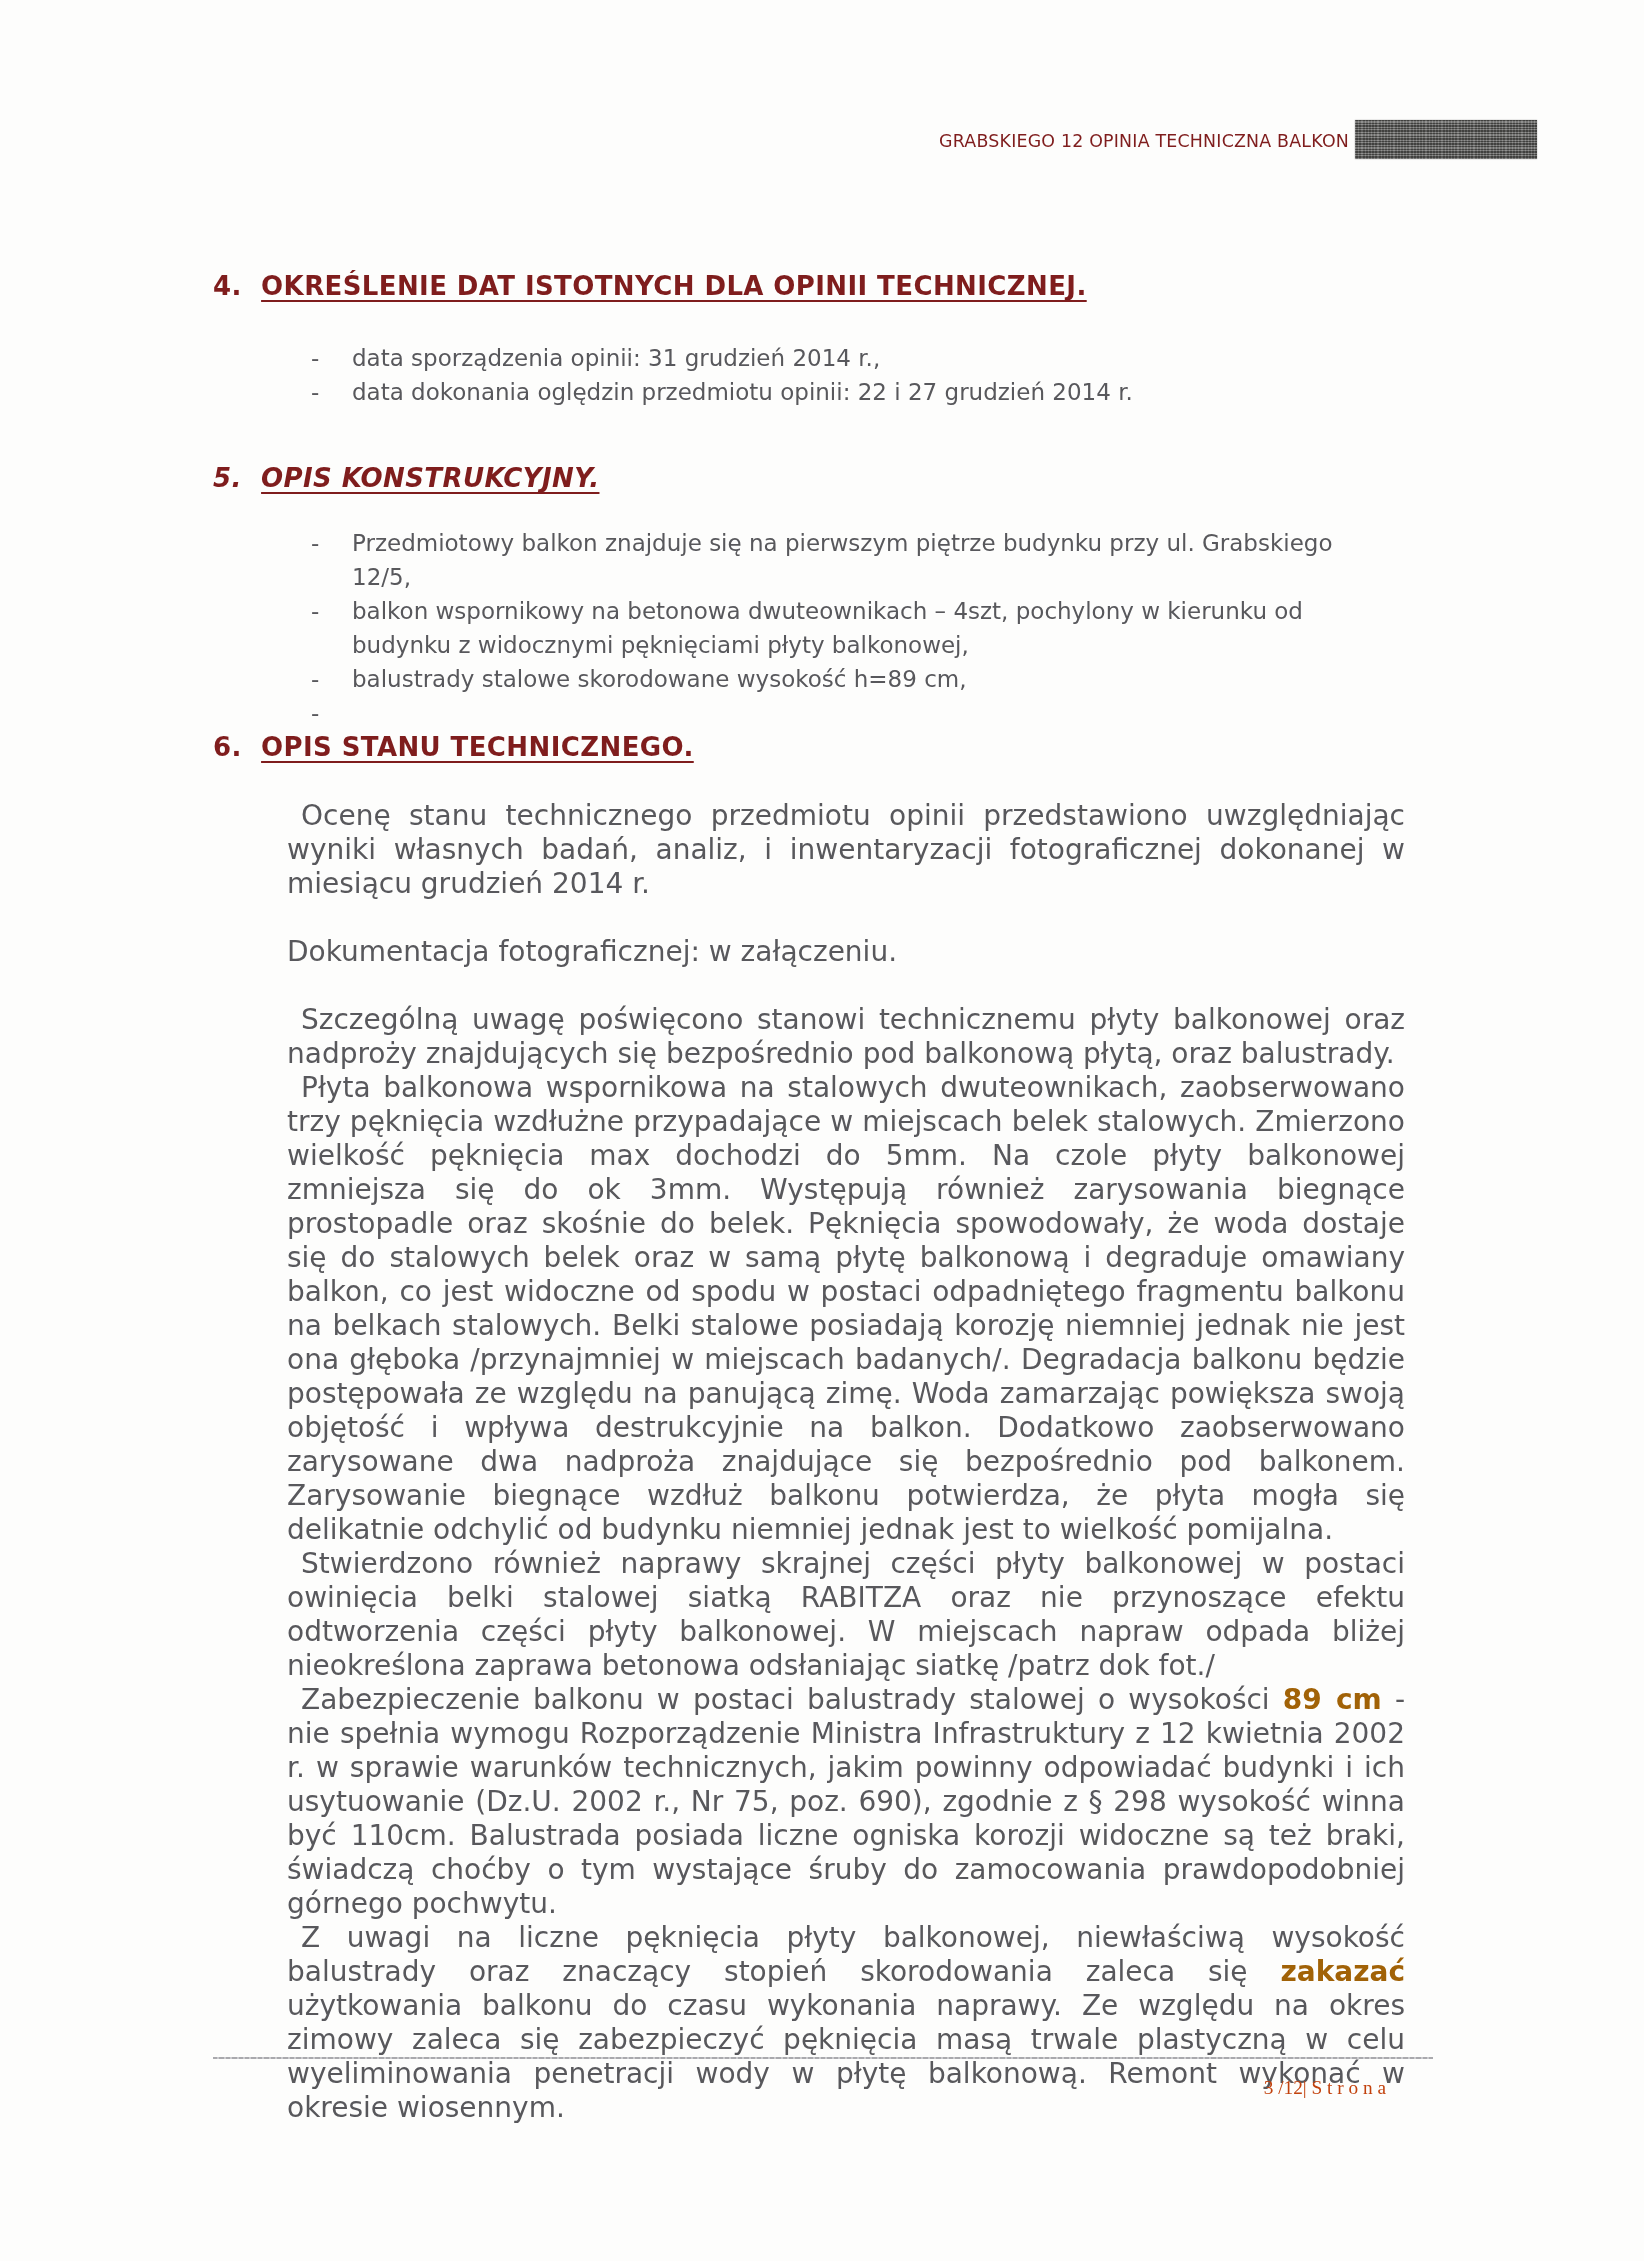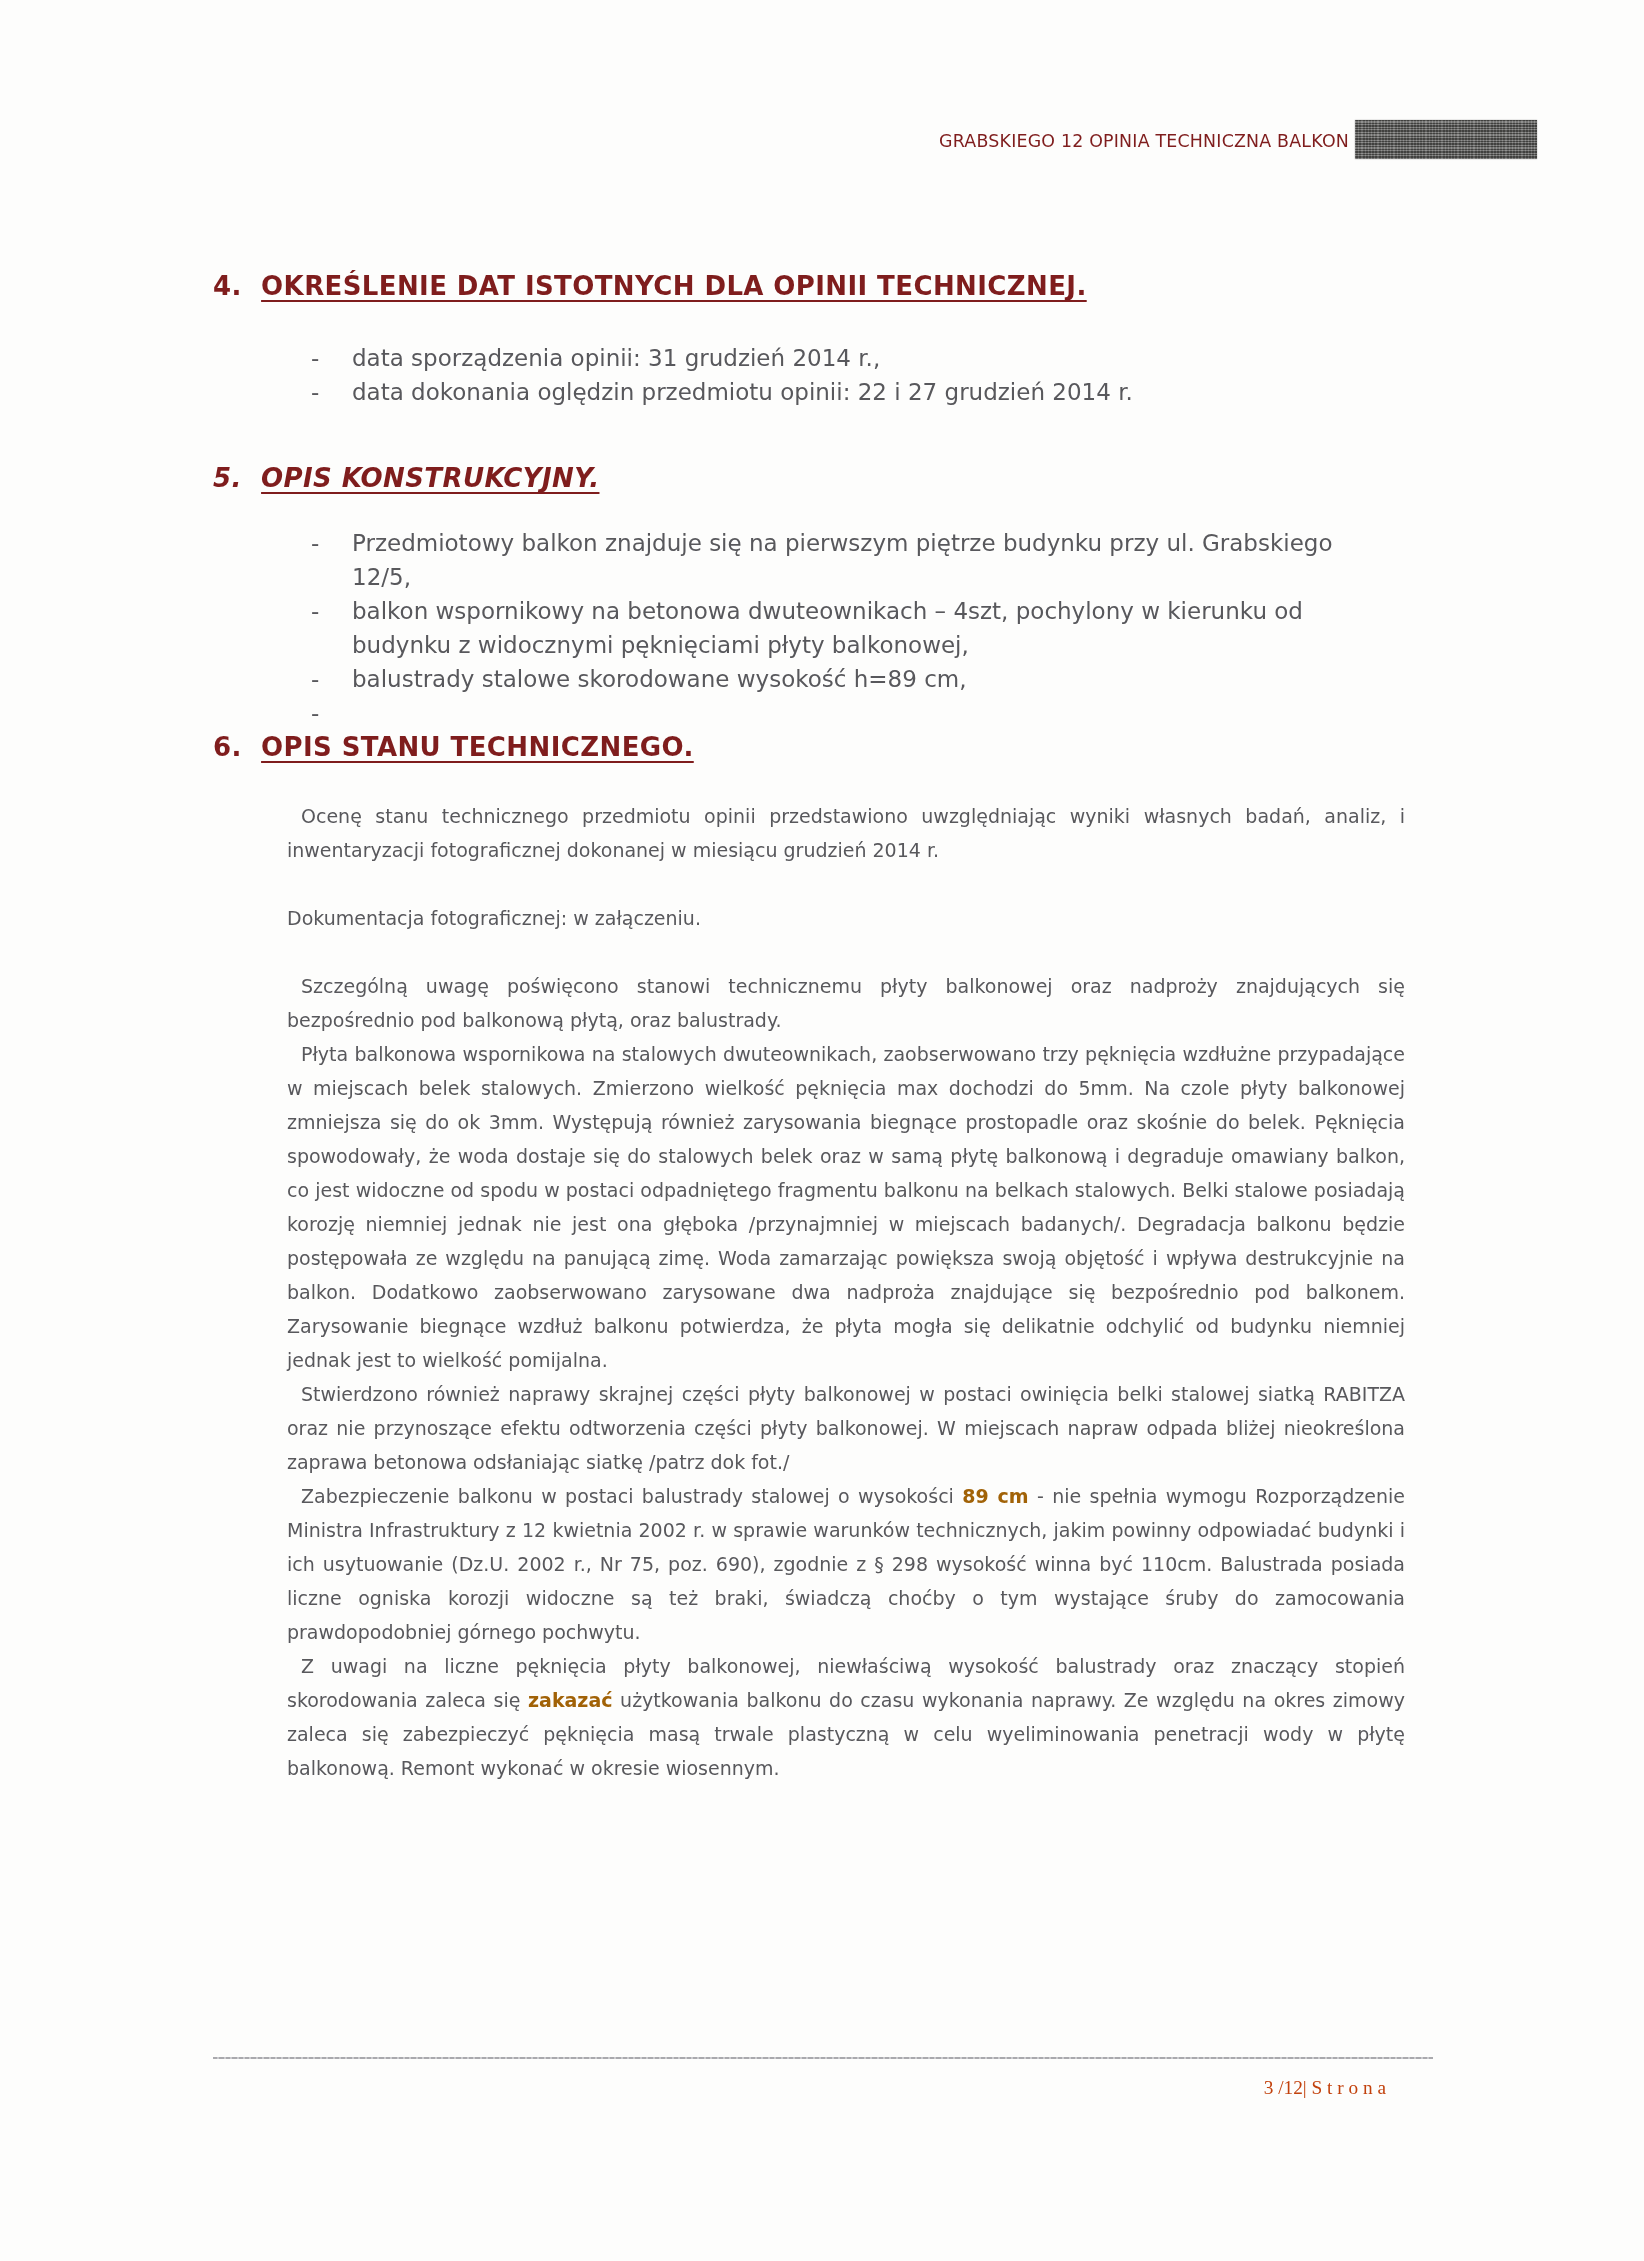--- a/index.html
+++ b/index.html
@@ -45,21 +45,21 @@
     font-size:23px;line-height:34px;
     width:1179px;
   }
   .bullets-4{margin-top:39px;}
   .bullets-5{margin-top:32px;}
   .bullets li{position:relative;padding-left:139px;margin:0;}
   .bullets .dash{position:absolute;left:98px;top:0;}
   .paras{
     margin:36px 5px 0 74px;
     width:1118px;
-    font-size:19px;line-height:34px;
+    font-size:28px;line-height:34px;
     text-align:justify;
     color:#58585c;
   }
   .paras p{margin:0;}
   .para.indent{text-indent:14px;}
   .para.gap-above{margin-top:34px;}
   .b{font-weight:bold;color:#a16207;}
   
   .footer-line{
     position:absolute;left:213px;right:211px;top:2057px;height:1.9px;

